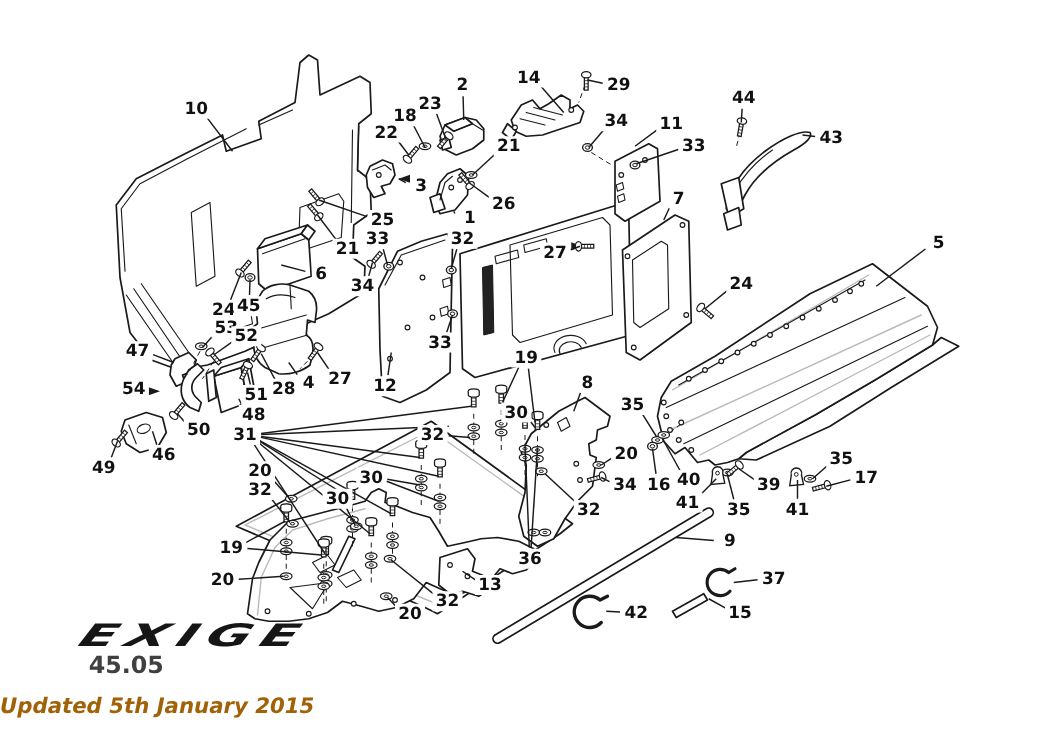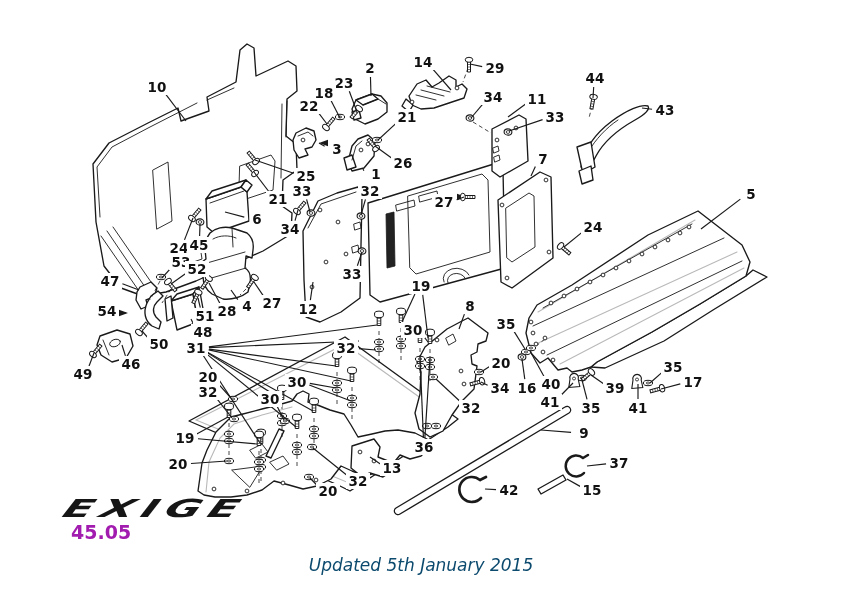--- a/index.html
+++ b/index.html
@@ -8,23 +8,23 @@
   svg.diagram{position:absolute;left:0;top:0}
   .p{fill:#fff;stroke:#1a1a1a;stroke-width:1.35;stroke-linejoin:round;stroke-linecap:round}
   .pt{fill:none;stroke:#1a1a1a;stroke-width:.9;stroke-linejoin:round;stroke-linecap:round}
   .gr{fill:none;stroke:#b9b9b9;stroke-width:1.1;stroke-linecap:round}
   .dk{fill:#222;stroke:#1a1a1a;stroke-width:.8}
   .dash{fill:none;stroke:#1a1a1a;stroke-width:.8;stroke-dasharray:4 3}
   .arrow{fill:#1a1a1a;stroke:none}
   .logo{position:absolute;left:70px;top:496px;font-size:40px;font-weight:bold;font-style:italic;
         letter-spacing:7px;line-height:1;color:#161616;
         transform:scaleY(.62) scaleX(1.08) skewX(-14deg);transform-origin:0 0;white-space:nowrap}
-  .code{position:absolute;left:71px;top:521px;font-size:19px;font-weight:bold;color:#a21caf}
-  .updated{position:absolute;left:0;top:555px;width:100%;text-align:center;
-           font-size:17px;font-weight:normal;font-style:italic;color:#0c4a6e}
+  .code{position:absolute;left:71px;top:521px;font-size:19px;font-weight:bold;color:#404040}
+  .updated{position:absolute;left:0;top:555px;width:100%;text-align:left;
+           font-size:17px;font-weight:bold;font-style:italic;color:#a16207}
 </style>
 </head>
 <body>
 
 <div class="stage">
 
   <svg class="diagram" width="842" height="595" viewBox="0 0 842 595">
     <defs>
       <g id="sym-bolt">
         <path d="M-1.8,-7 h3.6 v9.5 h-3.6 Z" fill="#fff" stroke="#1a1a1a" stroke-width="1"></path>

